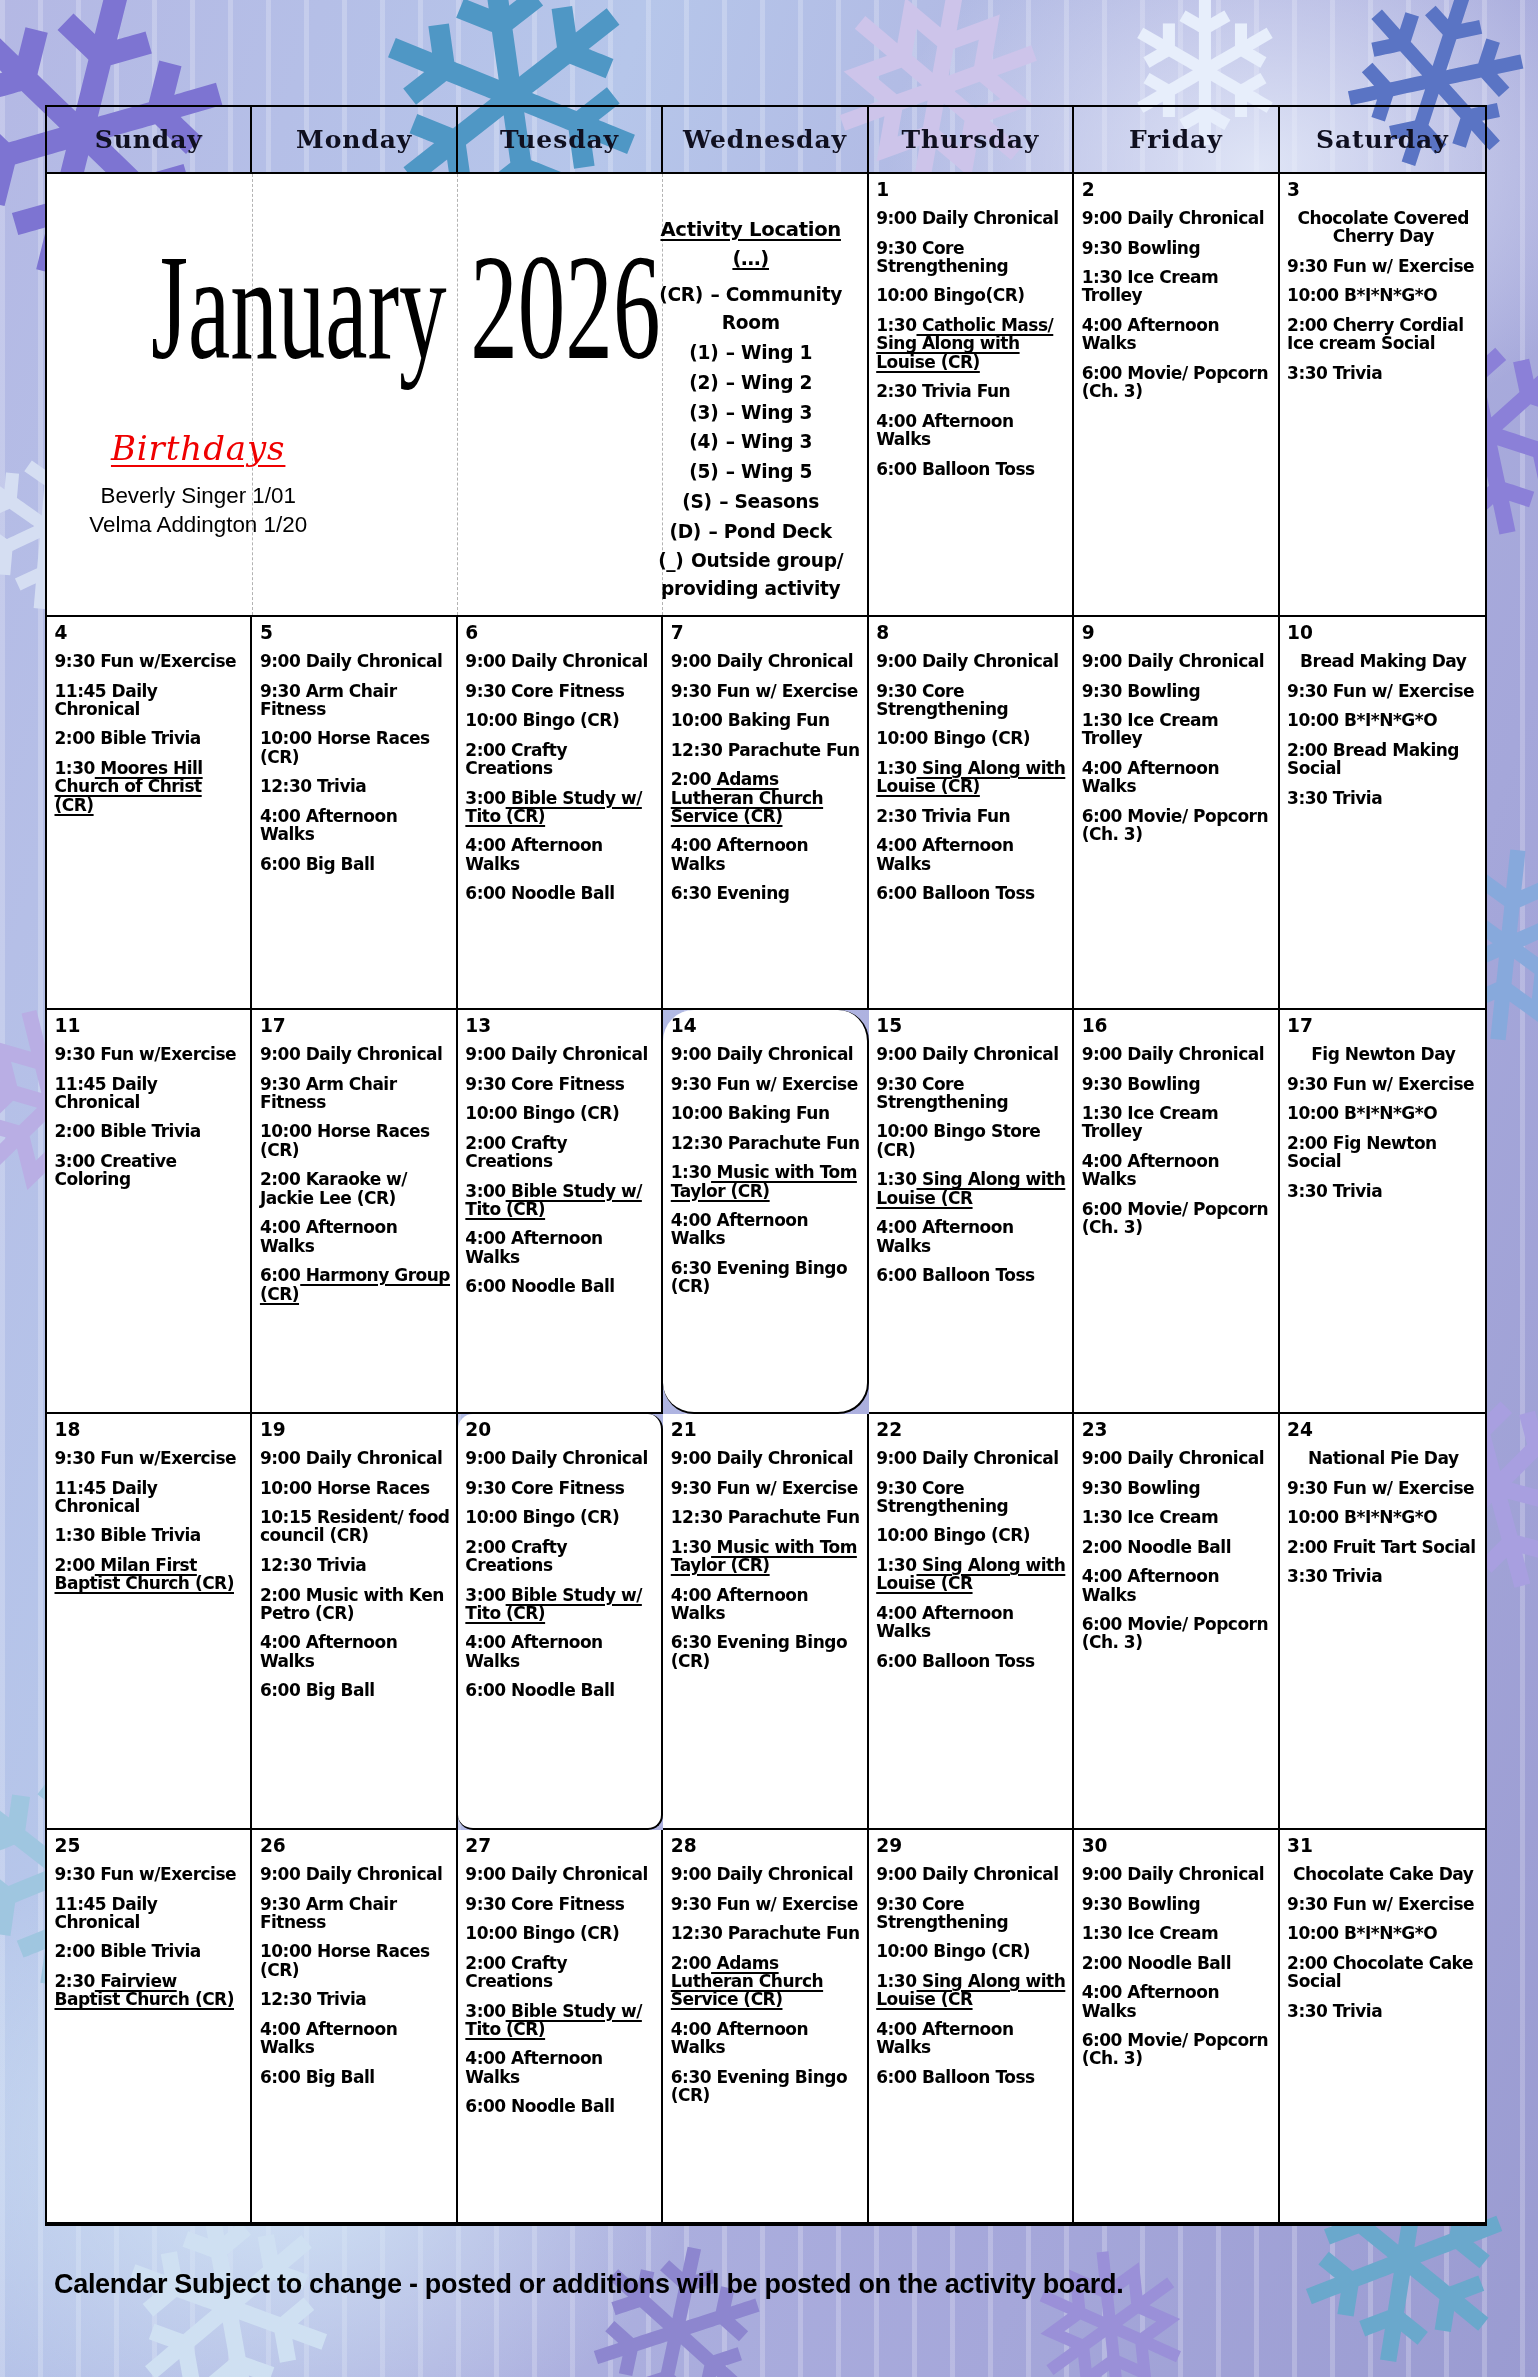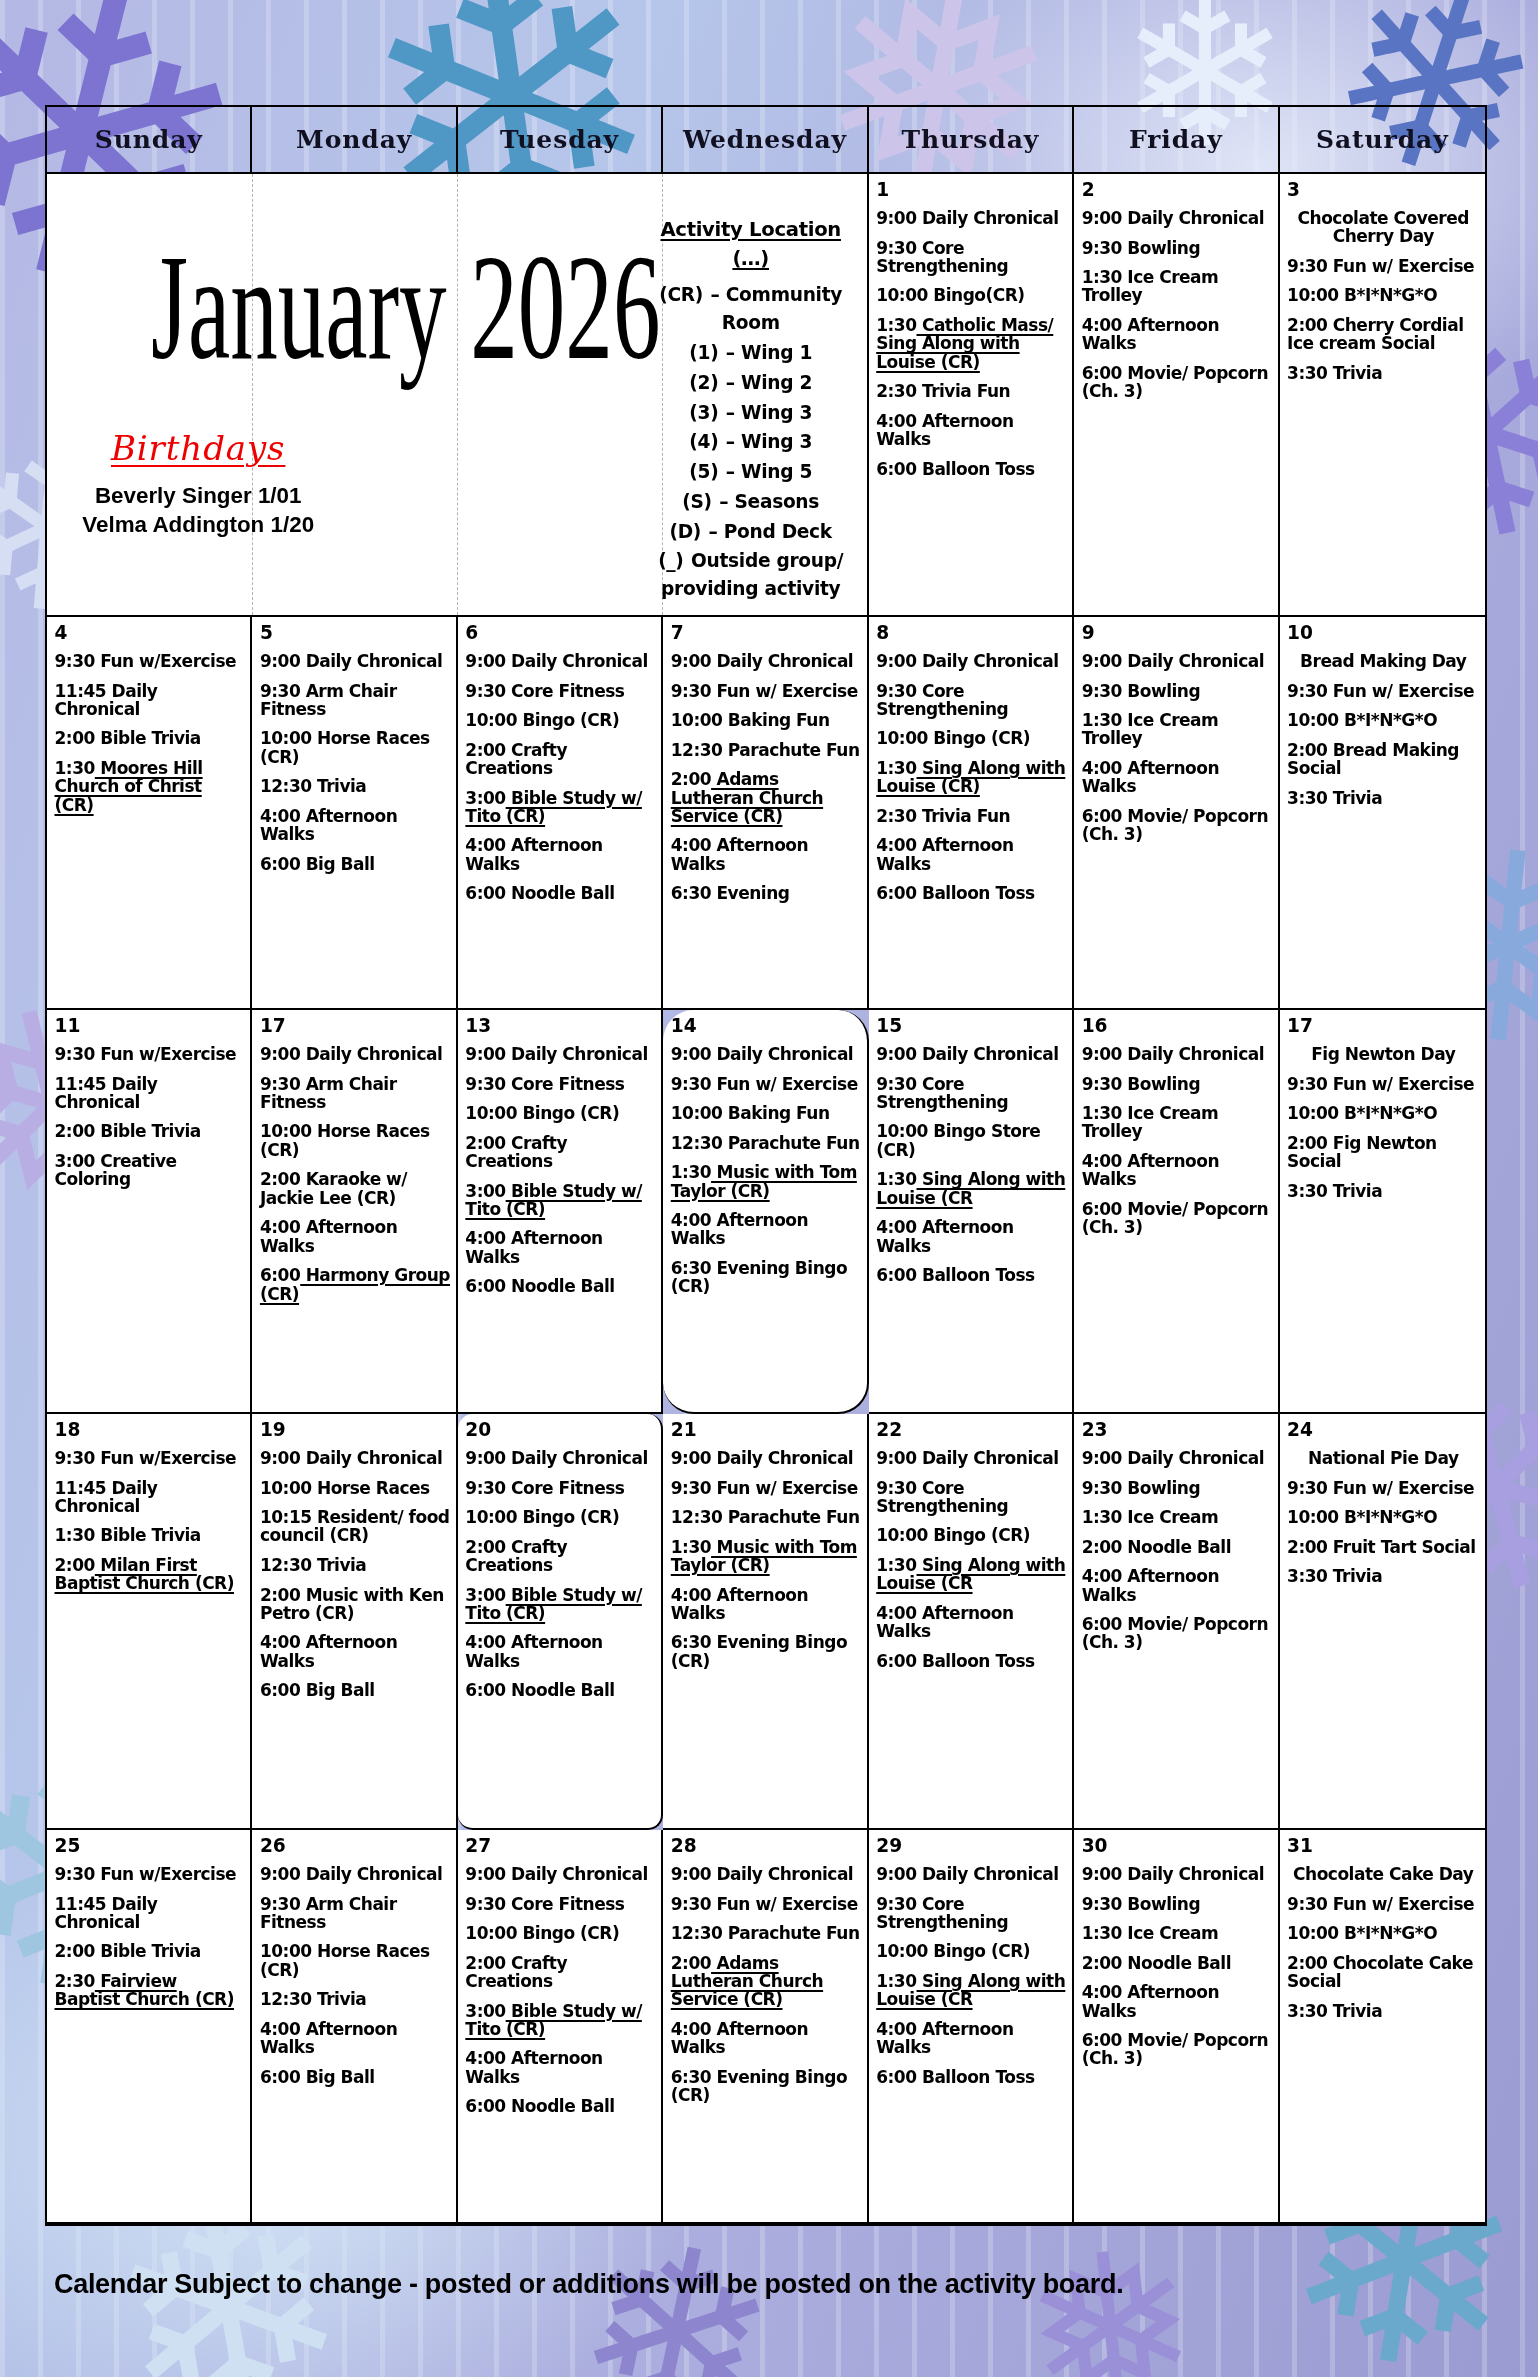--- a/index.html
+++ b/index.html
@@ -33,21 +33,21 @@
   .title-cell{grid-column:1/5;grid-row:2;position:relative;}
   .dash{position:absolute;top:0;bottom:0;border-left:1.9px dashed #b3b3b3;}
   .wing{position:absolute;left:198px;top:20.5px;font-family:"Liberation Serif",serif;
         font-size:75px;font-weight:700;letter-spacing:1.9px;color:#000;}
   .month{position:absolute;left:104px;top:58px;font-family:"Liberation Serif",serif;
         font-size:144px;font-weight:400;line-height:1;white-space:nowrap;color:#000;
         transform:scale(0.66,1.05);transform-origin:0 0;}
   .bdays{position:absolute;left:11.2px;top:254px;width:280px;text-align:center;}
   .bdays-title{font-family:"DejaVu Serif",serif;font-style:italic;color:#ef0000;
         font-size:34px;letter-spacing:0.9px;text-decoration:underline;text-decoration-thickness:1.9px;text-underline-offset:4.7px;margin-bottom:13px;}
-  .bname{font-family:"Liberation Sans",sans-serif;font-weight:700;font-size:22.4px;line-height:1.3;color:#000;}
+  .bname{font-family:"Liberation Sans",sans-serif;font-weight:400;font-size:22.4px;line-height:1.3;color:#000;}
   .legend{position:absolute;right:9px;top:41px;width:214px;text-align:center;
         font-size:18.6px;font-weight:700;letter-spacing:-0.3px;line-height:1.5;color:#000;}
   .lg-title{font-size:19.6px;text-decoration:underline;text-decoration-thickness:1.9px;text-underline-offset:2.8px;margin-bottom:7.5px;}
   .lg-row{margin-bottom:1.9px;}
   .lg-code{margin-right:7.5px;}
 
   .footer{position:absolute;left:54px;top:2269px;z-index:6;
         font-family:"Liberation Sans",sans-serif;font-weight:700;font-size:27px;color:#000;letter-spacing:-0.3px;}
 </style>
 </head>

